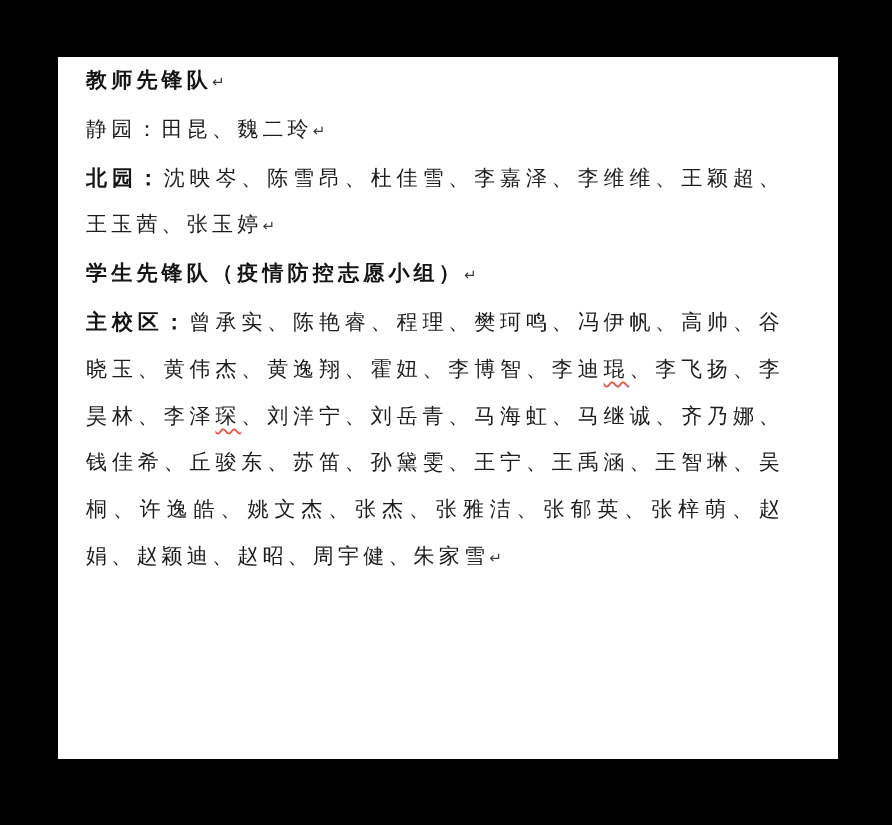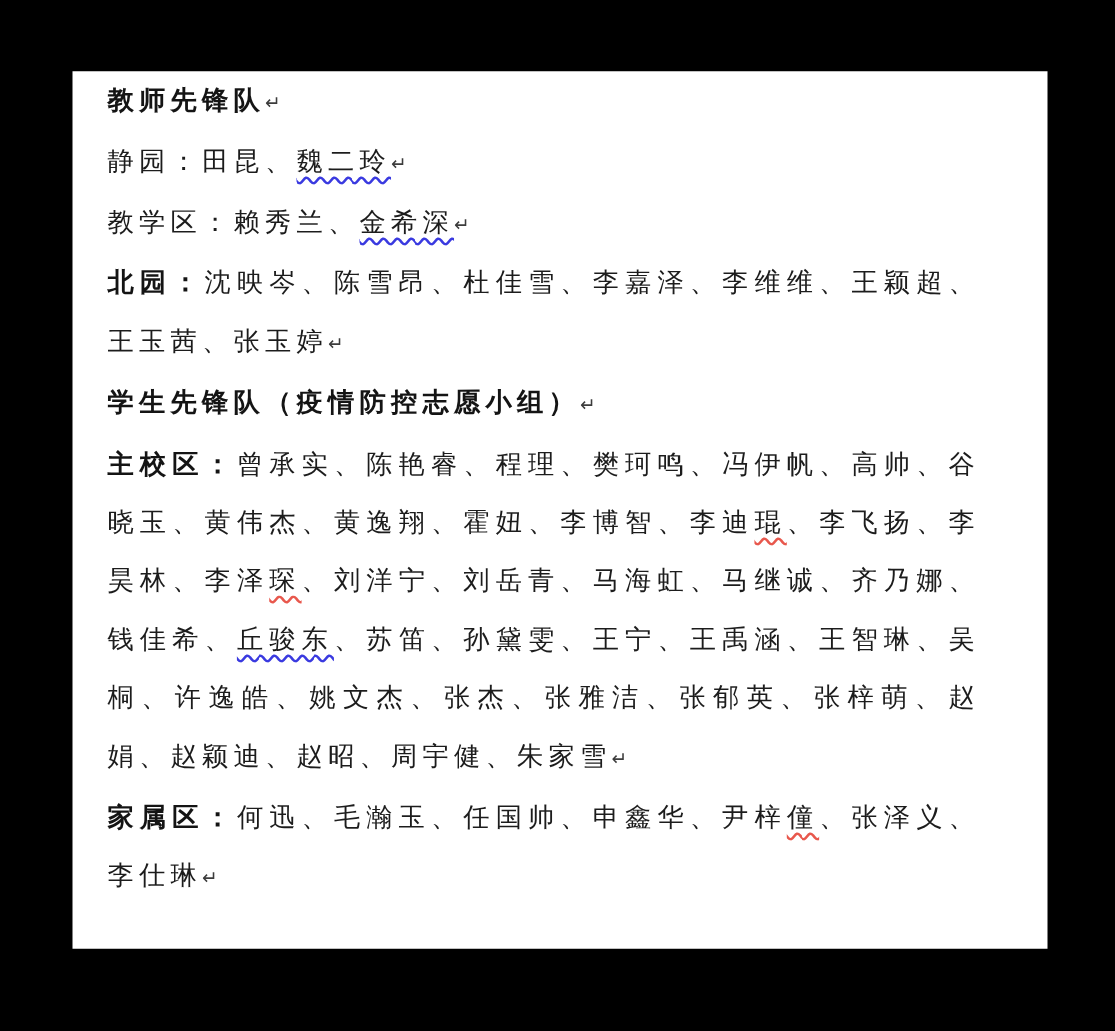--- a/index.html
+++ b/index.html
@@ -33,21 +33,20 @@
     letter-spacing: 4.2px;
     color: #1c1c1c;
     text-align: justify;
     text-justify: inter-character;
   }
   .seg.bold {
     font-weight: bold;
     color: #141414;
   }
   .seg.blue-wavy {
-    text-decoration: underline;
     text-decoration-style: wavy;
     text-decoration-color: #3a3ae0;
     text-decoration-thickness: 2px;
     text-underline-offset: 5px;
   }
   .seg.red-wavy {
     text-decoration: underline;
     text-decoration-style: wavy;
     text-decoration-color: #e8584d;
     text-decoration-thickness: 2px;
@@ -60,19 +59,17 @@
     letter-spacing: 0;
   }
 </style>
 </head>
 <body>
 
 <div class="paper">
   <div class="doc">
       <p class="para"><span class="seg bold">教师先锋队</span><span class="seg pilcrow">↵</span></p>
       <p class="para"><span class="seg normal">静园：田昆、</span><span class="seg blue-wavy">魏二玲</span><span class="seg pilcrow">↵</span></p>
-      <p class="para"><span class="seg normal">教学区：赖秀兰、</span><span class="seg blue-wavy">金希深</span><span class="seg pilcrow">↵</span></p>
       <p class="para"><span class="seg bold">北园：</span><span class="seg normal">沈映岑、陈雪昂、杜佳雪、李嘉泽、李维维、王颖超、王玉茜、张玉婷</span><span class="seg pilcrow">↵</span></p>
       <p class="para"><span class="seg bold">学生先锋队（疫情防控志愿小组）</span><span class="seg pilcrow">↵</span></p>
       <p class="para"><span class="seg bold">主校区：</span><span class="seg normal">曾承实、陈艳睿、程理、樊珂鸣、冯伊帆、高帅、谷晓玉、黄伟杰、黄逸翔、霍妞、李博智、李迪</span><span class="seg red-wavy">琨</span><span class="seg normal">、李飞扬、李昊林、李泽</span><span class="seg red-wavy">琛</span><span class="seg normal">、刘洋宁、刘岳青、马海虹、马继诚、齐乃娜、钱佳希、</span><span class="seg blue-wavy">丘骏东</span><span class="seg normal">、苏笛、孙黛雯、王宁、王禹涵、王智琳、吴桐、许逸皓、姚文杰、张杰、张雅洁、张郁英、张梓萌、赵娟、赵颖迪、赵昭、周宇健、朱家雪</span><span class="seg pilcrow">↵</span></p>
-      <p class="para"><span class="seg bold">家属区：</span><span class="seg normal">何迅、毛瀚玉、任国帅、申鑫华、尹梓</span><span class="seg red-wavy">僮</span><span class="seg normal">、张泽义、李仕琳</span><span class="seg pilcrow">↵</span></p>
     </div>
 </div>
 
 </body></html>

